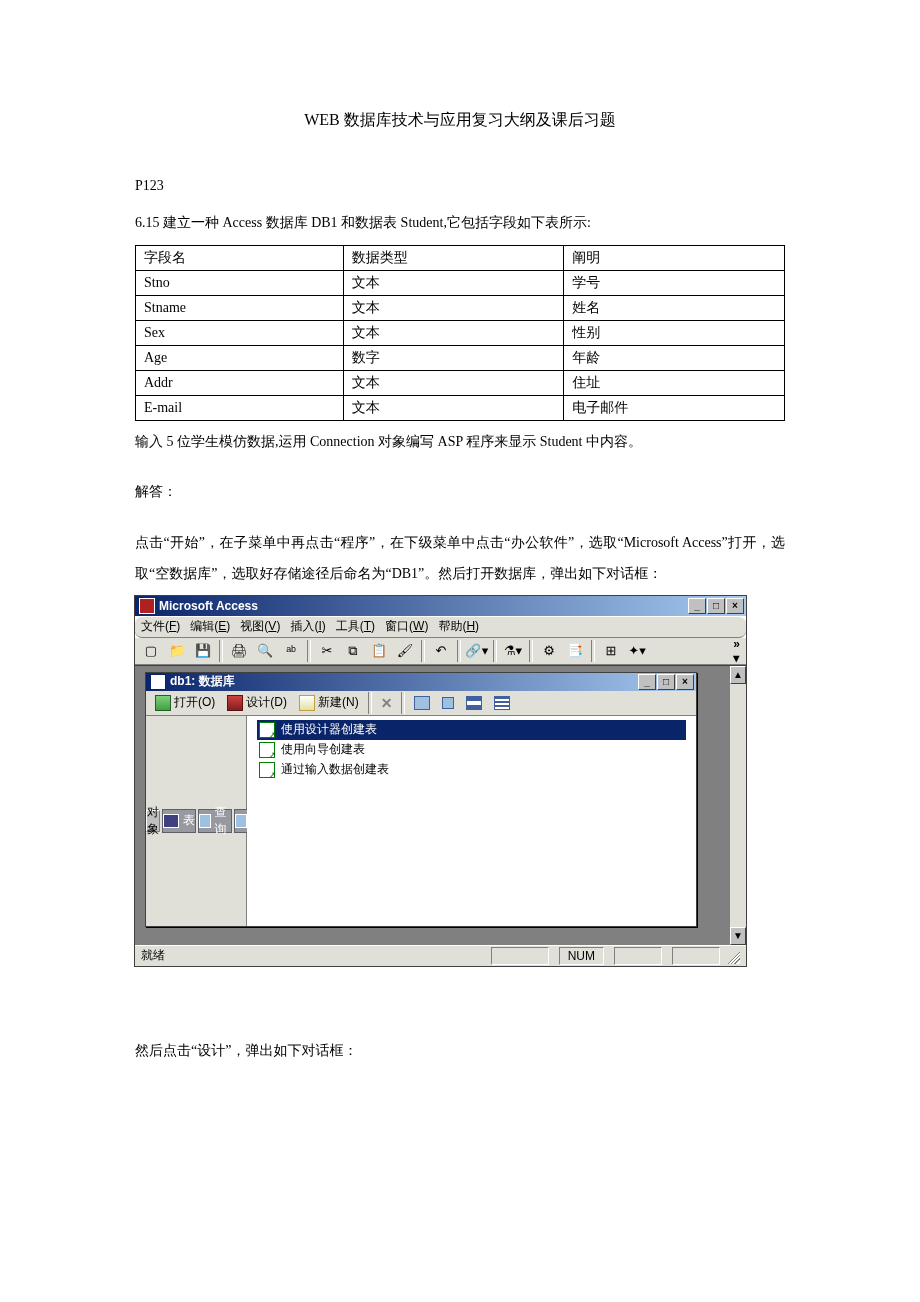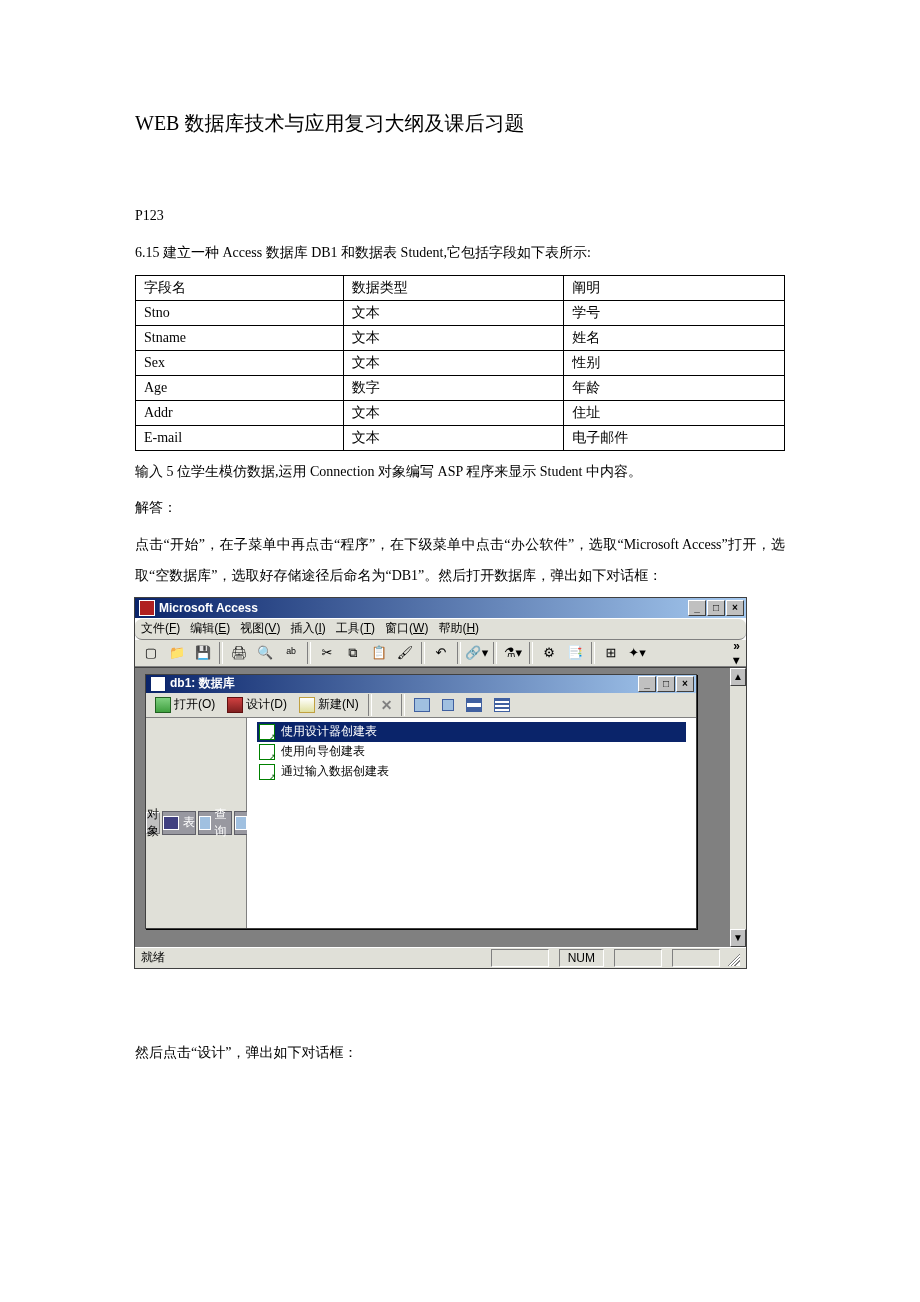--- a/index.html
+++ b/index.html
@@ -8,34 +8,35 @@
     background: #ffffff;
     font-family: "SimSun", "宋体", serif;
     color: #000;
     width: 920px;
   }
   .page {
     padding: 110px 135px 60px 135px;
     box-sizing: border-box;
   }
   .title {
-    font-size: 20px;
-    margin-bottom: 64px;
+    text-align: center;
+    font-size: 16px;
+    margin-bottom: 40px;
     font-family: "SimSun", serif;
   }
   .p {
     font-size: 14px;
     line-height: 2.2;
     margin: 0 0 6px 0;
     text-align: justify;
   }
   .p-sub {
     font-size: 14px;
     line-height: 2.2;
-    margin: 6px 0;
+    margin: 20px 0;
   }
   table.fields {
     border-collapse: collapse;
     width: 100%;
     margin: 4px 0 6px 0;
     font-size: 14px;
   }
   table.fields td, table.fields th {
     border: 1px solid #000;
     padding: 2px 8px;

